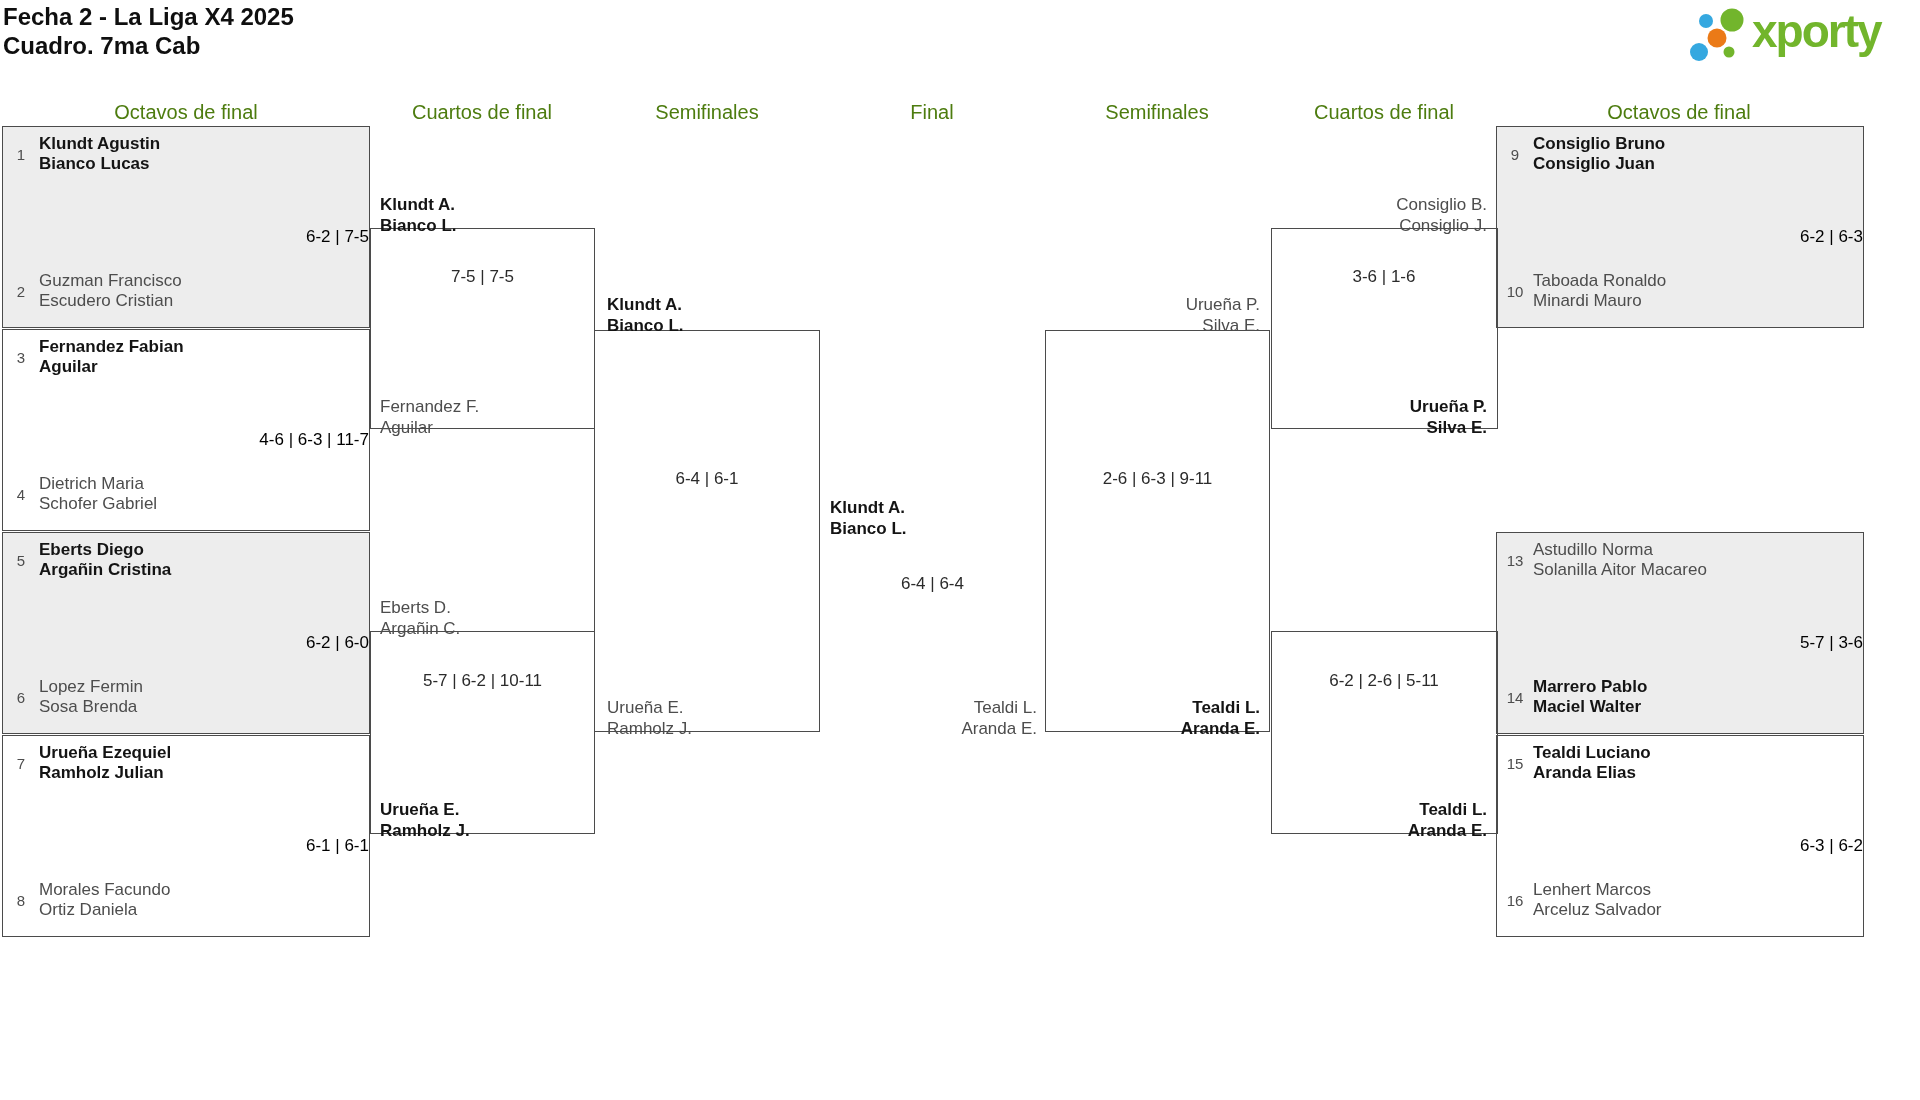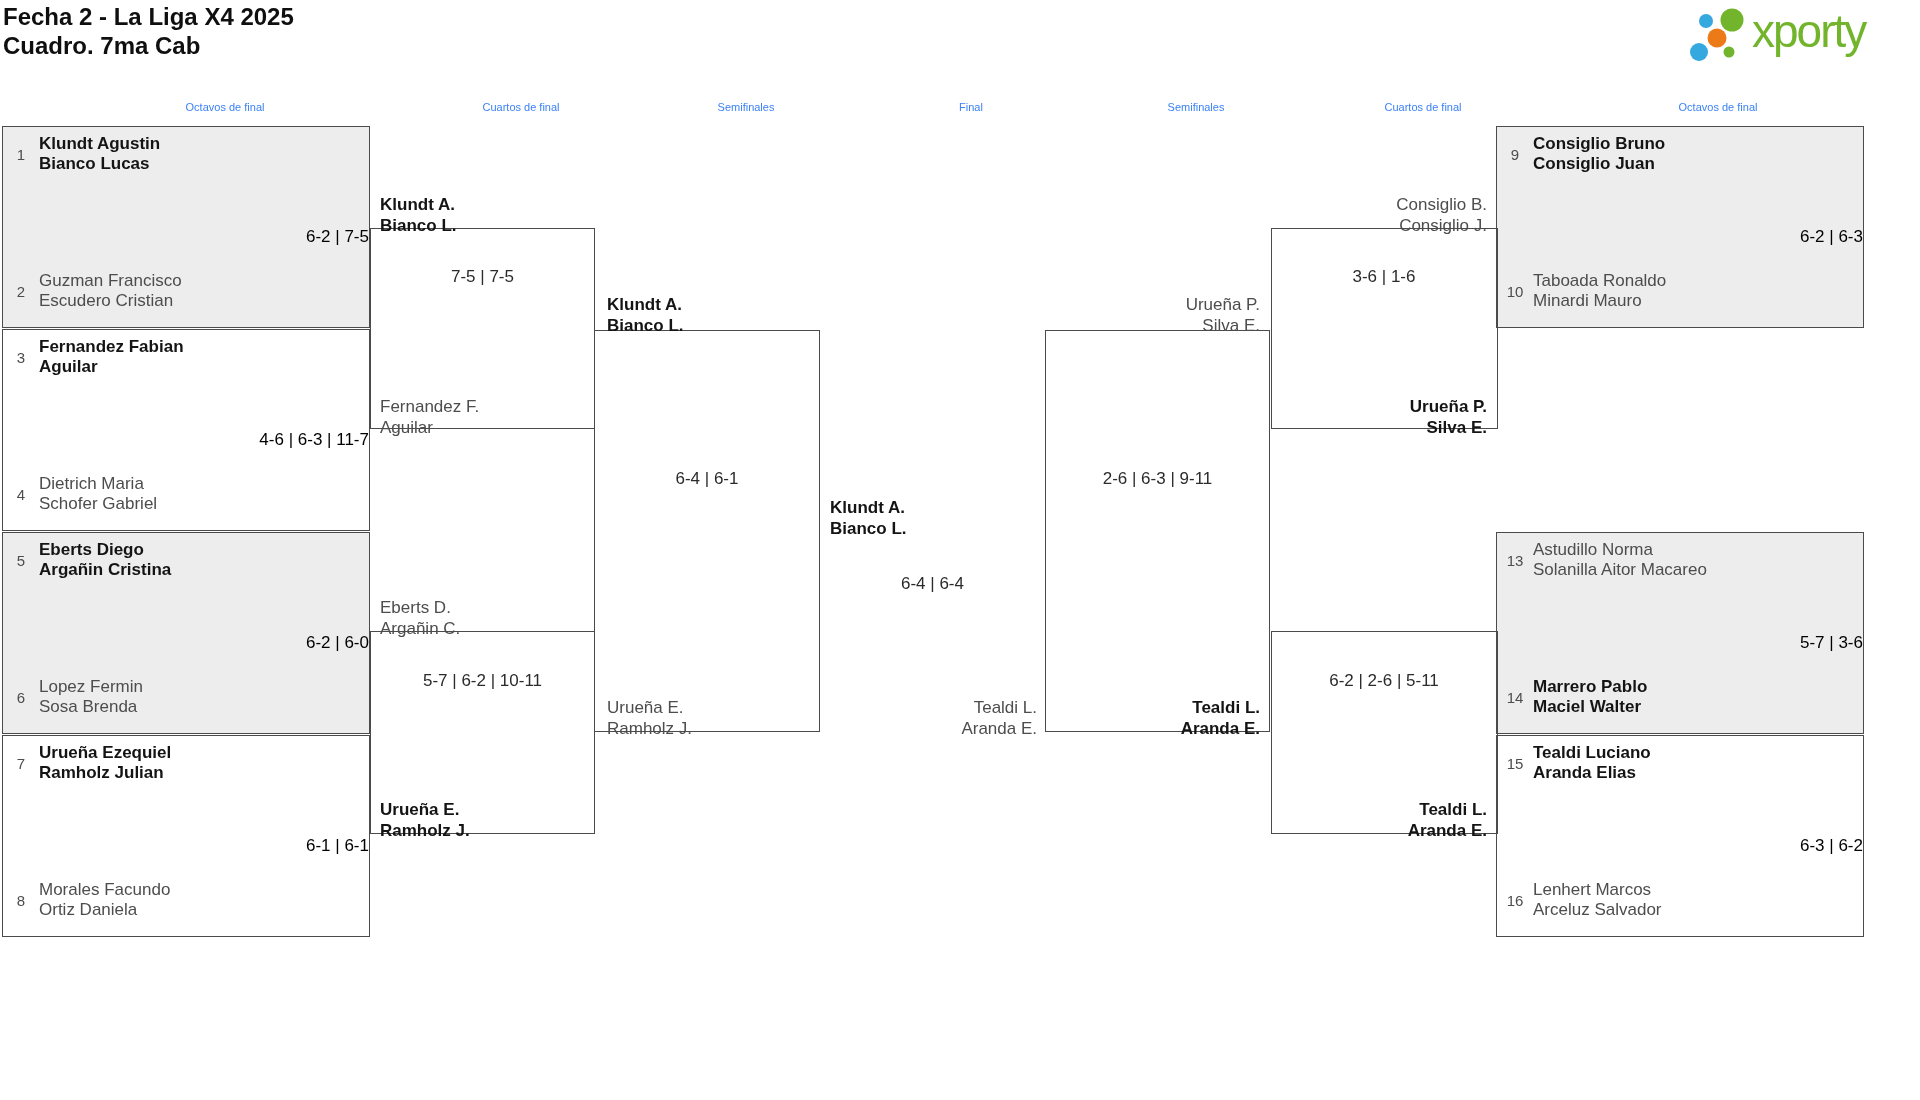--- a/index.html
+++ b/index.html
@@ -5,23 +5,23 @@
   html,body{margin:0;padding:0;background:#fff;}
   #stage{
     position:relative;width:1920px;height:1100px;background:#ffffff;overflow:hidden;
     font-family:"Liberation Sans","DejaVu Sans",sans-serif;color:#141414;
   }
   
   .title{position:absolute;left:3px;top:2px;font-size:24px;font-weight:700;line-height:29px;color:#0f0f0f;}
   
   .logo{position:absolute;left:1688px;top:2px;width:230px;height:66px;}
   .logo-dots{position:absolute;left:0;top:0;}
-  .logo-text{position:absolute;left:64px;top:2px;font-size:46px;font-weight:400;letter-spacing:-2px;color:#72b52c;}
-  
-  .rh{position:absolute;top:101px;transform:translateX(-50%);font-size:11px;color:#3b82f6;white-space:nowrap;margin-left:39px;}
+  .logo-text{position:absolute;left:64px;top:2px;font-size:46px;font-weight:700;letter-spacing:-2px;color:#72b52c;}
+  
+  .rh{position:absolute;top:101px;transform:translateX(-50%);font-size:20px;color:#4d7c0f;white-space:nowrap;}
   
   .obox{position:absolute;width:368px;height:202px;border:1px solid #4b4b4b;background:#fff;box-sizing:border-box;}
   .obox.shaded{background:#ededed;}
   .trow{position:absolute;left:8px;display:flex;gap:8px;align-items:center;}
   .trow.t1{top:7px;}
   .trow.t2{top:144px;}
   .seed{width:20px;text-align:center;color:#4d4d4d;font-size:15px;flex:0 0 auto;}
   .names{font-size:17px;line-height:20px;white-space:nowrap;}
   .bold{font-weight:700;color:#141414;}
   .gray{font-weight:400;color:#4d4d4d;}

